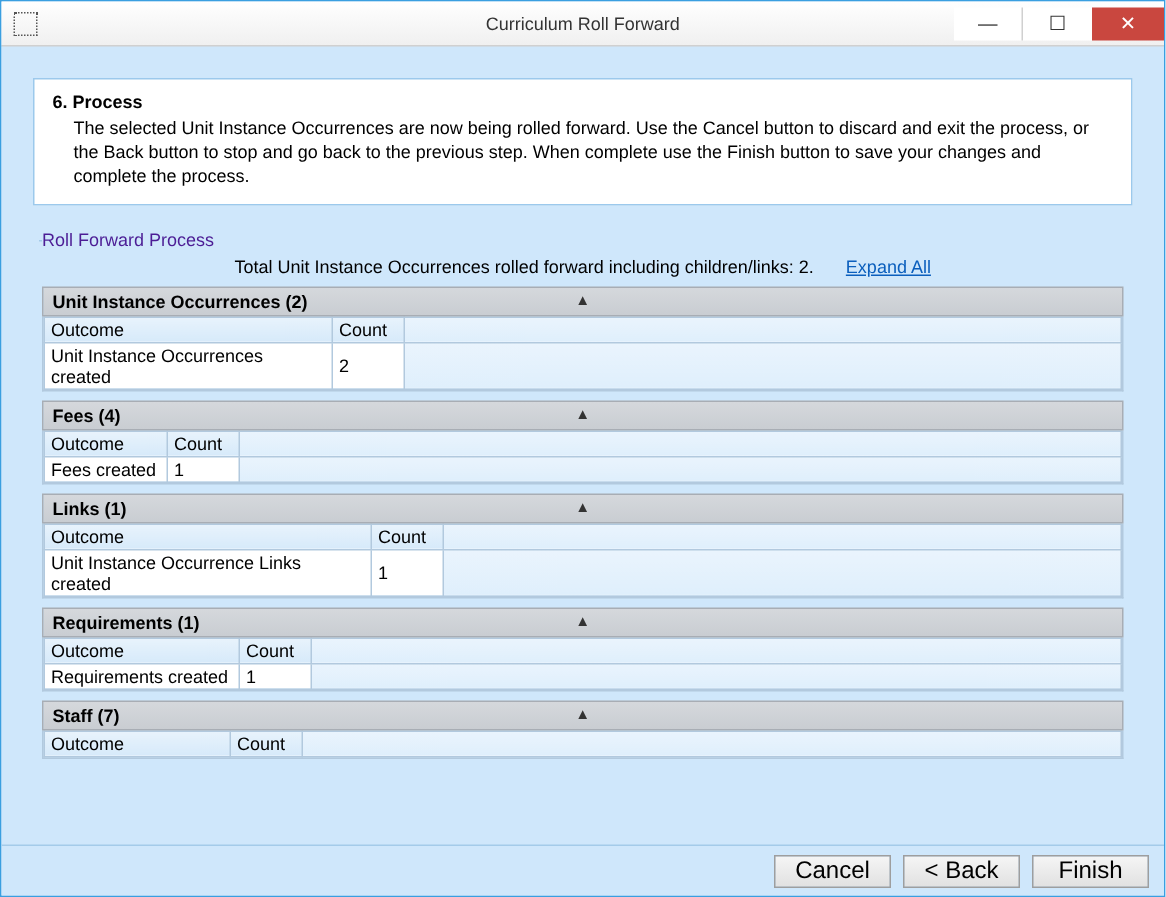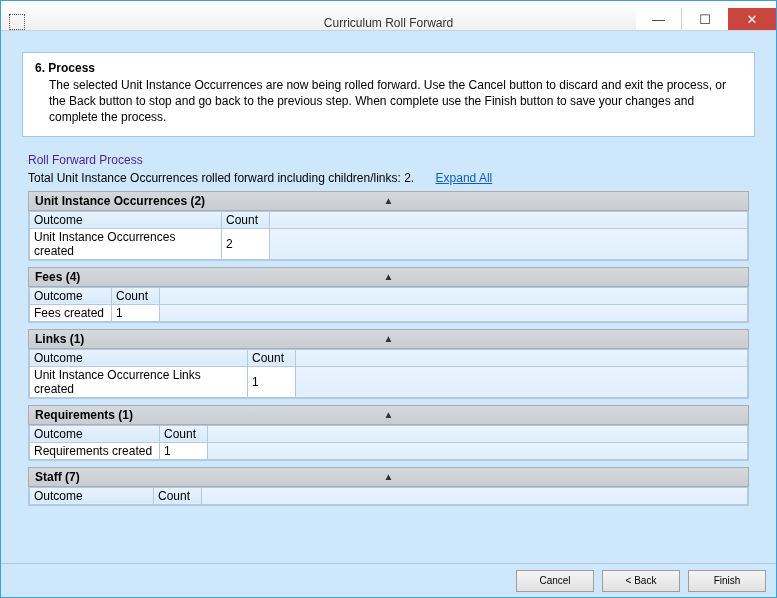--- a/index.html
+++ b/index.html
@@ -1,51 +1,51 @@
 <!DOCTYPE html>
 <html><head>
 <meta charset="utf-8">
 <style>
   * { box-sizing: border-box; }
   html, body { margin:0; padding:0; font-family: "Segoe UI", Tahoma, sans-serif; font-size:12px; }
   body { background:#fff; }
   .window { width:777px; height:598px; border:1px solid #3a9fe0; display:flex; flex-direction:column; background:#cfe7fb; }
-  .titlebar { height:30px; background:linear-gradient(#ffffff,#f0f0f0); border-bottom:1px solid #d0d0d0; display:flex; align-items:flex-end; position:relative;gap:24px; }
+  .titlebar { height:30px; background:linear-gradient(#ffffff,#f0f0f0); border-bottom:1px solid #d0d0d0; display:flex; align-items:center; position:relative;gap:24px; }
   .titlebar .sysicon { width:16px; height:16px; margin-left:8px; border:1px dotted #555; }
   .titlebar .title { position:absolute; left:0; right:0; text-align:center; font-size:12px; color:#333; pointer-events:none; }
   .win-controls { margin-left:auto; display:flex; height:22px; }
   .win-btn { width:46px; height:22px; display:flex; align-items:center; justify-content:center; font-size:13px; cursor:default; color:#333; }
   .win-min, .win-max { background:#fff; }
   .win-min { border-right:1px solid #d0d0d0; }
   .win-close { background:#c9473f; color:#fff; width:48px; }
 
   .content { flex:1; background:#cfe7fb; padding:21px; display:flex; flex-direction:column; }
   .header-panel { background:#fff; border:1px solid #9cc9ec; padding:8px 12px 10px 12px; margin-bottom:8px; }
   .step-title { font-weight:bold; font-size:12px; }
   .step-desc { margin:2px 0 0 14px; font-size:12px; line-height:1.35; }
 
   .groupbox { position:relative; margin:0 4px 4px 4px; flex:1; display:flex; flex-direction:column; }
   .groupbox .legend { color:#4c1d95; font-size:12px; background:#cfe7fb; position:relative; top:8px; left:2px; padding:0 4px 0 0; display:inline-block; }
   .groupbox .legend-line { border-top:1px solid #a4cbe9; margin-top:1px; }
 
-  .summary-row { margin:10px 2px 6px 2px; font-size:12px; }
+  .summary-row { margin:10px 2px 6px 2px; font-size:12px;text-align:center; }
   .expand-link { color:#0b5fbd; text-decoration:underline; margin-left:18px; cursor:pointer; }
 
   .section { margin:0 2px 6px 2px; }
   .section-header { background:linear-gradient(#d5d8dc,#c9cdd2); border:1px solid #a8adb4; height:20px; display:flex; align-items:center; font-weight:bold; font-size:12px; padding:0 6px; position:relative; cursor:pointer; }
   .section-header .caret { position:absolute; left:50%; transform:translateX(-50%); font-size:10px; color:#333; }
 
   .grid { border-left:1px solid #b2c9de; border-right:1px solid #b2c9de; border-bottom:1px solid #b2c9de; }
   .grid table { border-collapse:collapse; width:100%; table-layout:fixed; }
   .grid th { background:linear-gradient(#e8f3fc,#d7eafa); border:1px solid #b2c9de; font-weight:normal; text-align:left; padding:1px 4px; font-size:12px; height:17px; }
   .grid td { border:1px solid #b2c9de; padding:1px 4px; font-size:12px; background:#fff; height:17px; }
   .grid td.rest, .grid th.rest { background:linear-gradient(#eaf4fd,#dfeffc); }
 
   .button-bar { height:34px; background:#cfe7fb; border-top:1px solid #a4cbe9; display:flex; align-items:center; justify-content:flex-end; padding:0 10px; gap:8px; }
-  .btn { min-width:78px; height:22px; background:linear-gradient(#f5f5f5,#e1e1e1); border:1px solid #9e9e9e; font-size:10px; cursor:pointer; }
+  .btn { min-width:78px; height:22px; background:linear-gradient(#f5f5f5,#e1e1e1); border:1px solid #9e9e9e; font-size:16px; cursor:pointer; }
 </style>
 </head>
 <body>
 
 <div class="window">
 
   <div class="titlebar">
     <div class="sysicon"></div>
     <div class="title">Curriculum Roll Forward</div>
     <div class="win-controls">

